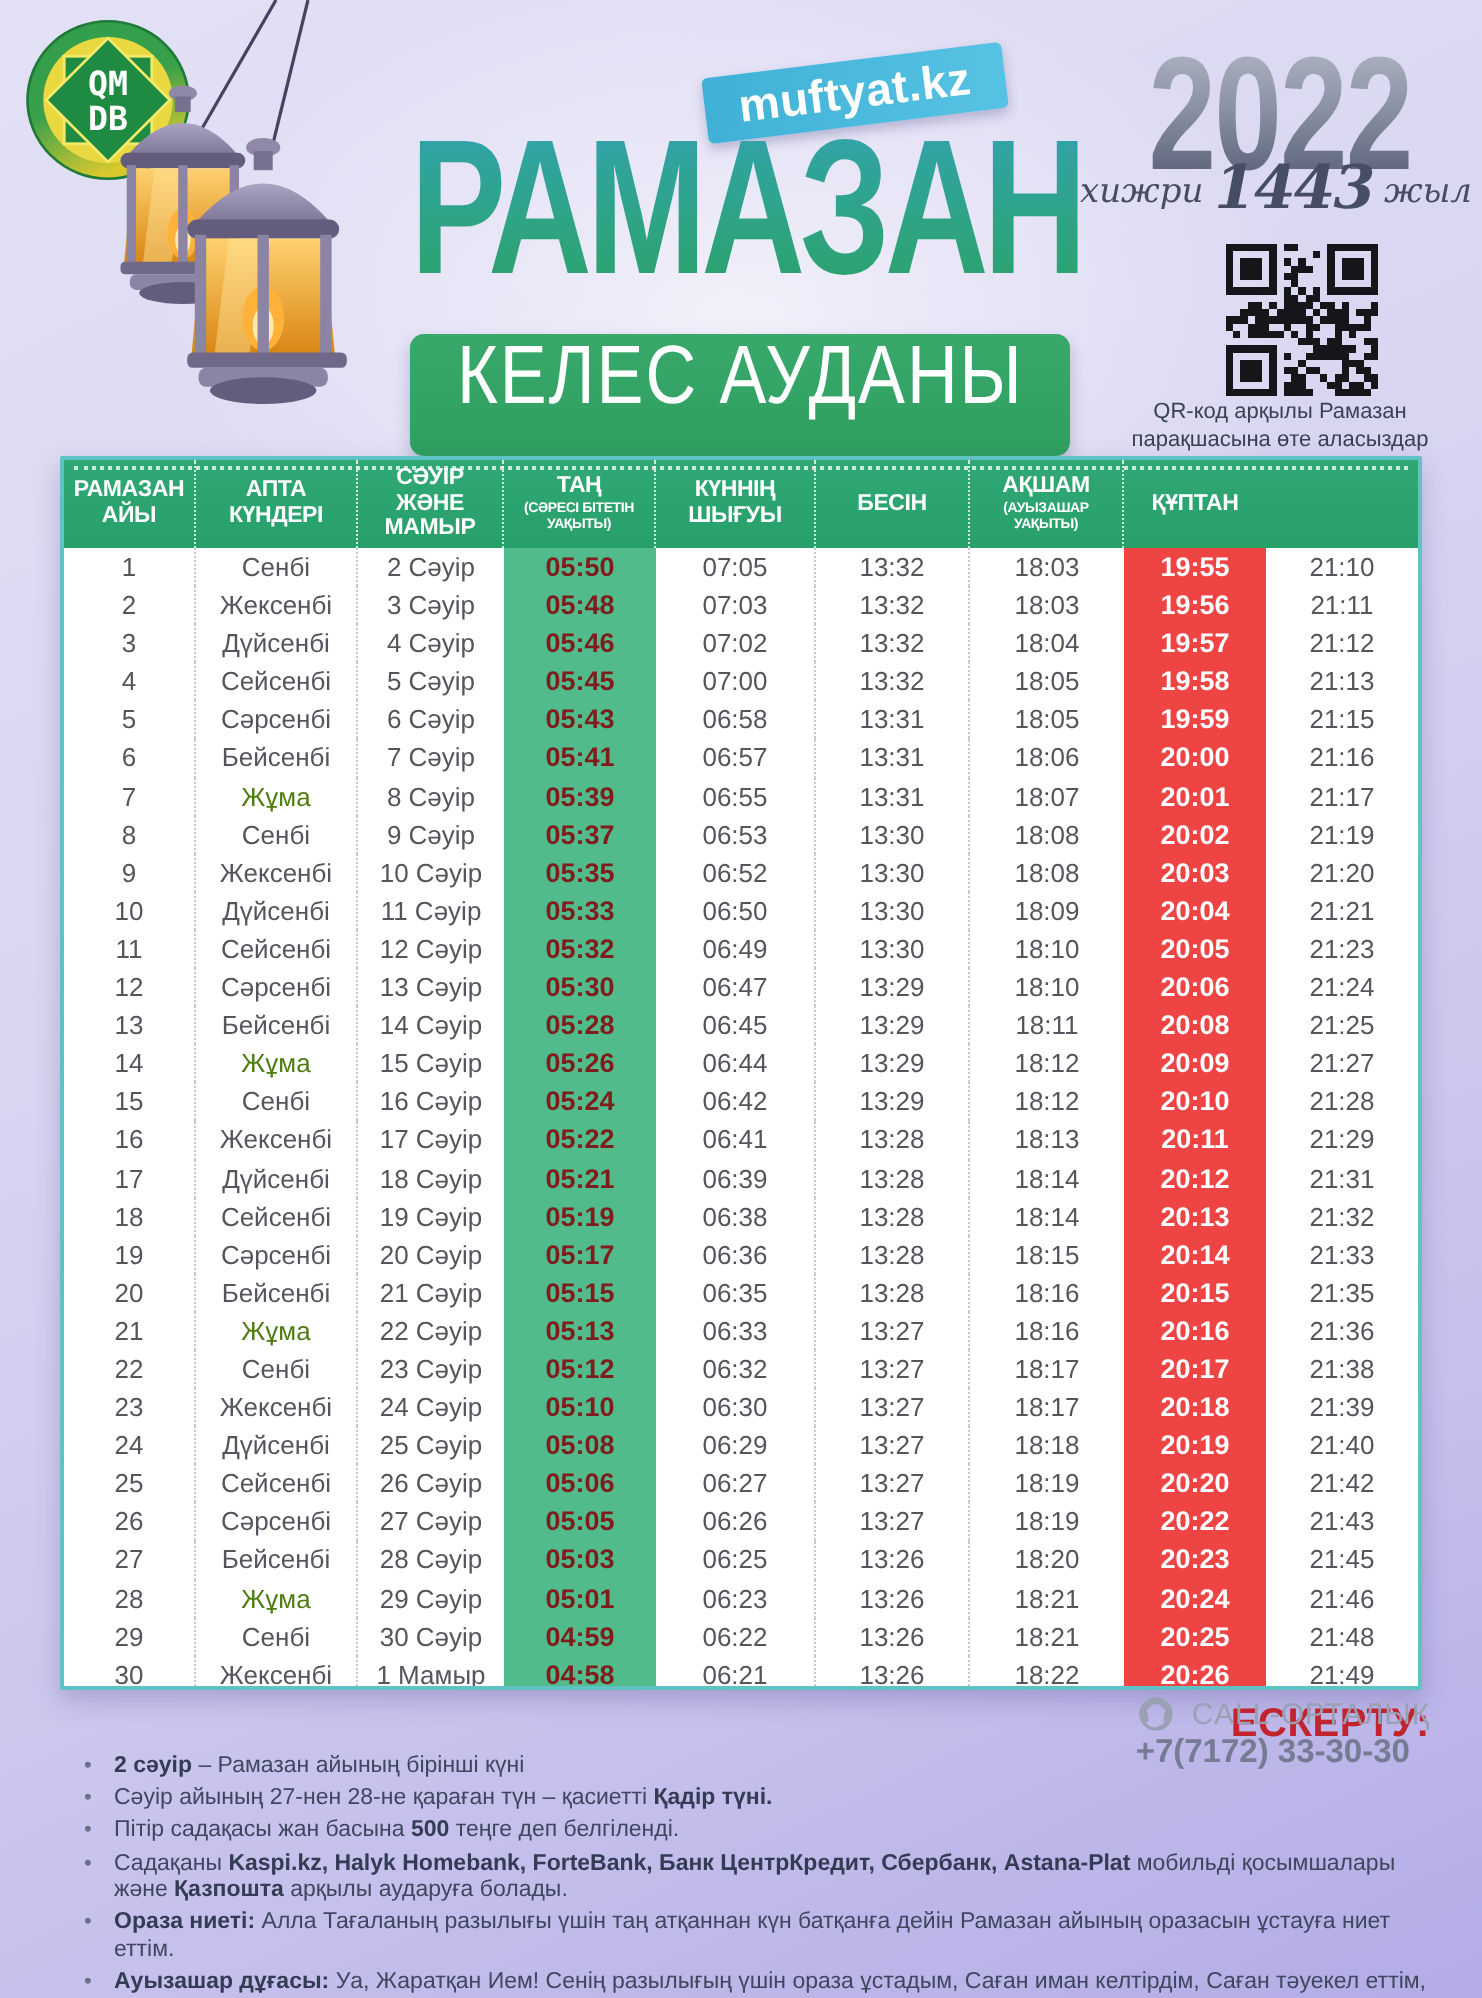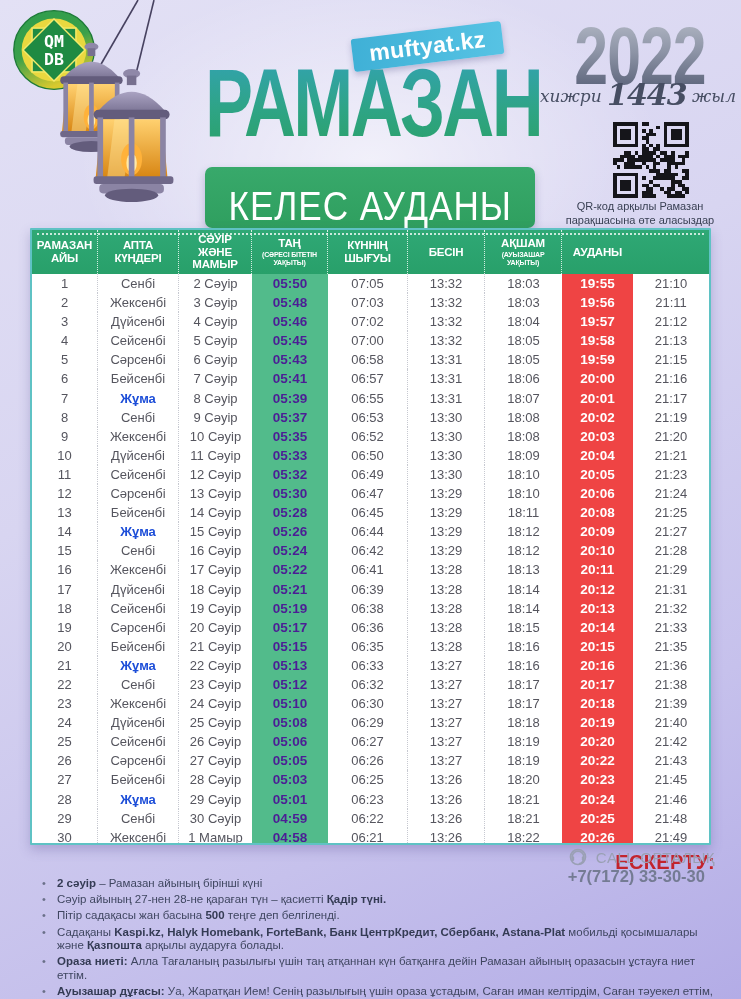--- a/index.html
+++ b/index.html
@@ -25,21 +25,21 @@
     display:flex;align-items:center;justify-content:center;
     font-weight:800;font-size:80px;letter-spacing:-3px;
     transform:scale(.9,1.2);transform-origin:center;
     background:linear-gradient(180deg,#34a2bd 0%,#2ea485 55%,#2aa05e 100%);
     -webkit-background-clip:text;background-clip:text;color:transparent;
     text-shadow:none;white-space:nowrap;
   }
   .region-box{
     position:absolute;left:205px;top:167px;width:330px;height:61px;
     background:linear-gradient(180deg,#38a96b,#2f9f5f);border-radius:7px;
-    display:flex;align-items:flex-end;justify-content:center;
+    display:flex;align-items:flex-start;justify-content:center;
     box-shadow:0 4px 8px rgba(60,60,120,.28);
   }
   .region-box span{
     color:#fff;font-size:37px;font-weight:400;letter-spacing:1px;
     transform:scale(.95,1.12);white-space:nowrap;
   }
   .year-big{
     position:absolute;left:552px;top:10px;width:176px;text-align:center;
     font-weight:700;font-size:64px;letter-spacing:-1px;
     transform:scale(.95,1.26);transform-origin:center top;
@@ -77,23 +77,23 @@
     border-right:1px dotted rgba(255,255,255,.8);height:44px;box-sizing:border-box;padding:0 2px;
   }
   .hcell:last-child{border-right:none;}
   .hsub{font-size:7px;font-weight:bold;line-height:1.15;margin-top:1px;}
   .trow{height:19.1px;}
   .tcell{
     font-size:13px;color:#55555e;text-align:center;line-height:19.1px;height:19.1px;
     overflow:hidden;box-sizing:border-box;white-space:nowrap;
   }
   .b-dot{border-right:1px dotted #c7c9d1;}
-  .green-light{background:#52bb8b;color:#4c1d95;font-weight:bold;font-size:13.5px;}
+  .green-light{background:#52bb8b;color:#7f1d1d;font-weight:bold;font-size:13.5px;}
   .green-dark{background:#ef4444;color:#fff;font-weight:bold;font-size:13.5px;}
-  .friday{color:#1d4ed8;font-weight:bold;}
+  .friday{color:#4d7c0f;font-weight:normal;}
   
   .footer{position:absolute;left:38px;right:26px;top:851px;}
   .notice-title{
     text-align:right;color:#c2242d;font-weight:bold;font-size:20px;
     letter-spacing:.3px;margin:0 0 3px 0;
   }
   .note{display:flex;font-size:11.5px;line-height:13.6px;color:#3f4660;margin-bottom:2.6px;}
   .note .bullet{flex:0 0 15px;color:#6a7089;font-size:11px;line-height:13.6px;padding-left:4px;}
   .note .txt{flex:1;}
   .note b{color:#343b54;}
@@ -460,21 +460,21 @@
           <div>КҮННІҢ ШЫҒУЫ</div>
         </div>
         <div class="hcell">
           <div>БЕСІН</div>
         </div>
         <div class="hcell">
           <div>АҚШАМ</div>
           <div class="hsub">(АУЫЗАШАР УАҚЫТЫ)</div>
         </div>
         <div class="hcell">
-          <div>АУДАНЫ</div>
+          <div>ҚҰПТАН</div>
         </div>
       </div>
     <div id="tbody">
         <div class="trow grid-row">
           <div class="tcell b-dot">1</div>
           <div class="tcell b-dot">Сенбі</div>
           <div class="tcell">2 Сәуір</div>
           <div class="tcell green-light">05:50</div>
           <div class="tcell b-dot">07:05</div>
           <div class="tcell b-dot">13:32</div>

